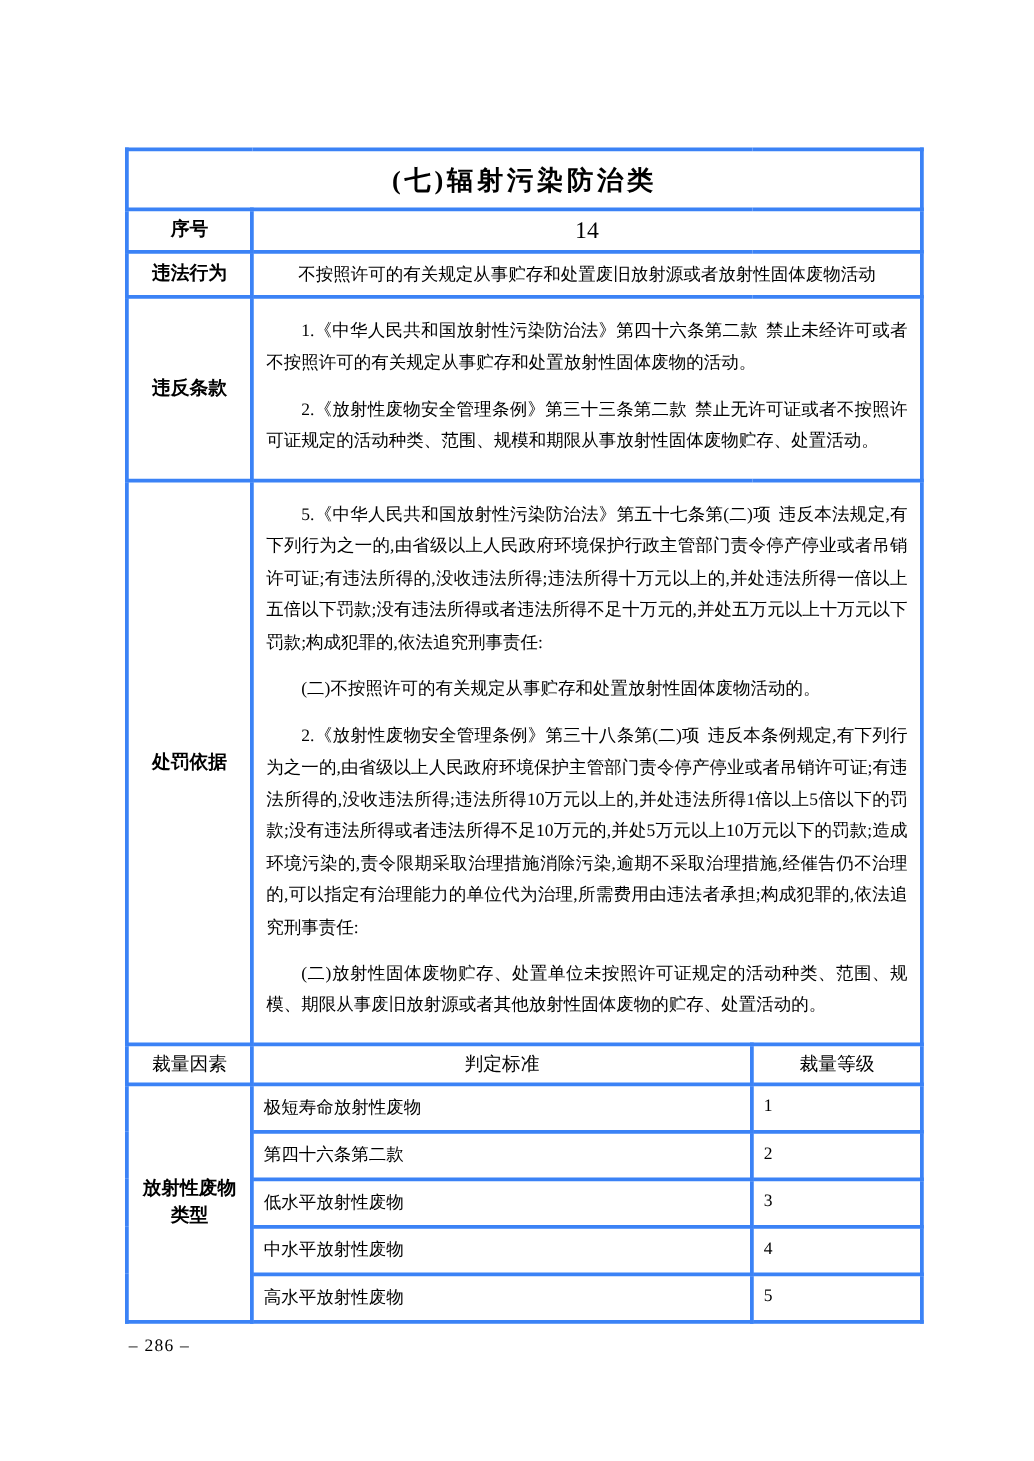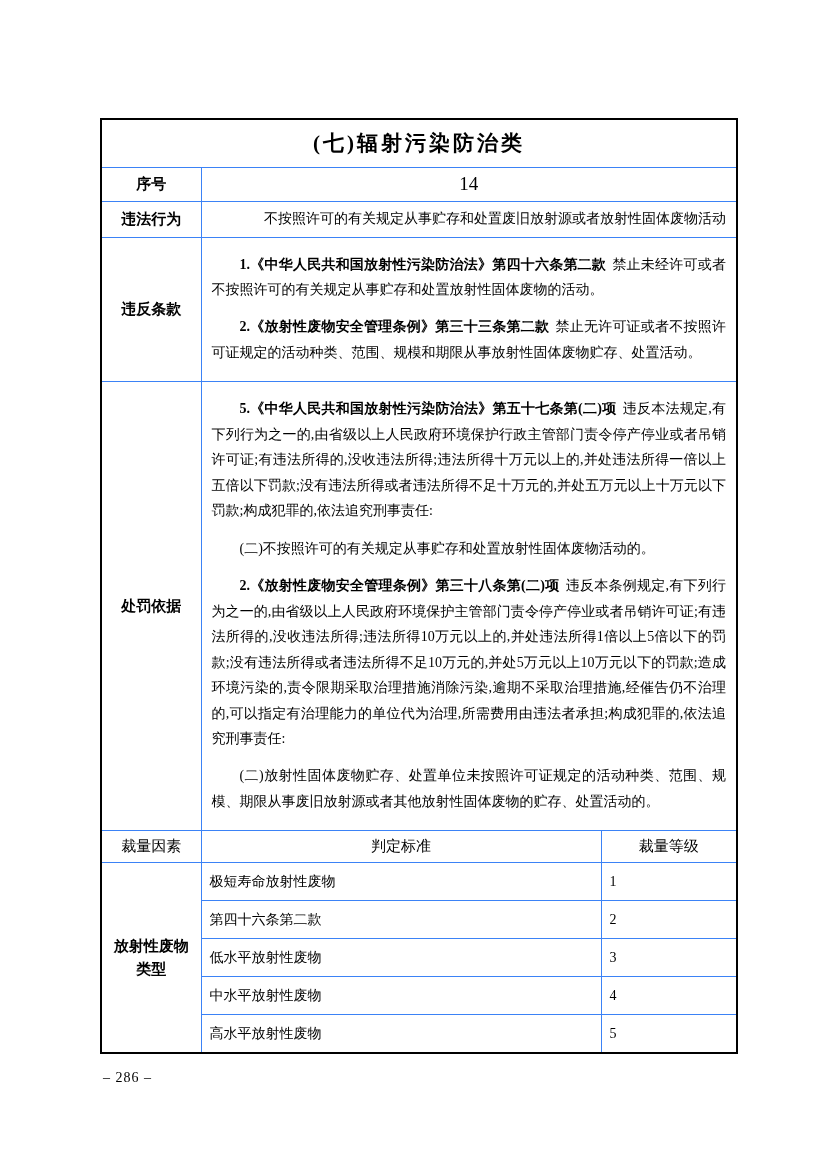--- a/index.html
+++ b/index.html
@@ -17,21 +17,21 @@
   table.doc {
     position: absolute;
     left: 100px;
     top: 118px;
     width: 636px;
     border-collapse: collapse;
     table-layout: fixed;
     border: 2px solid #000;
   }
   table.doc td {
-    border: 1px solid #3b82f6;
+    border: 3px solid #3b82f6;
     vertical-align: middle;
     word-break: break-all;
   }
   .title-cell {
     height: 48px;
     text-align: center;
     font-weight: bold;
     font-size: 21px;
     letter-spacing: 3px;
   }
@@ -45,34 +45,34 @@
   }
   .serial-value {
     height: 34px;
     text-align: center;
     font-size: 19px;
   }
   .act-cell {
     height: 36px;
     font-size: 14px;
     padding: 6px 10px;
-    text-align: right;
+    text-align: center;
   }
   .body-cell {
     font-size: 14px;
     padding: 14px 10px 4px 10px;
     text-align: justify;
     line-height: 1.82;
   }
   .body-cell p {
     text-indent: 2em;
     margin: 0 0 12px 0;
   }
   .lead {
-    font-weight: bold;
+    font-weight: normal;
     margin-right: 0.45em;
   }
   .lead:empty { margin-right: 0; }
   .head-cell {
     height: 32px;
     text-align: center;
     font-family: "Liberation Sans", sans-serif;
     font-weight: normal;
     font-size: 15px;
   }

